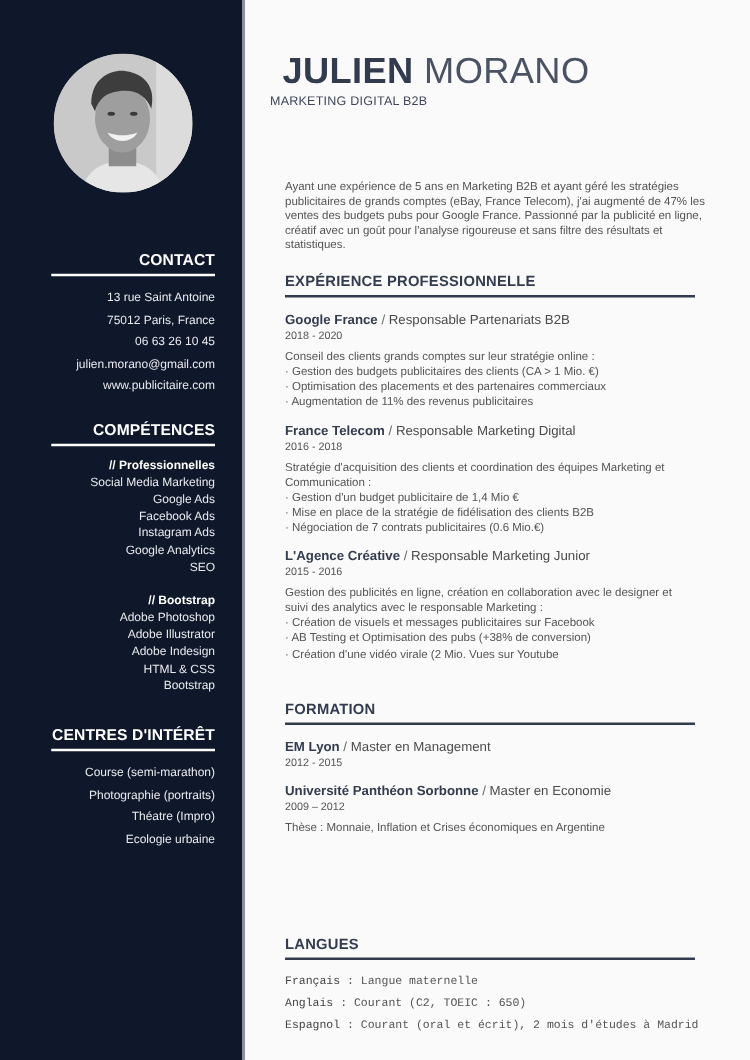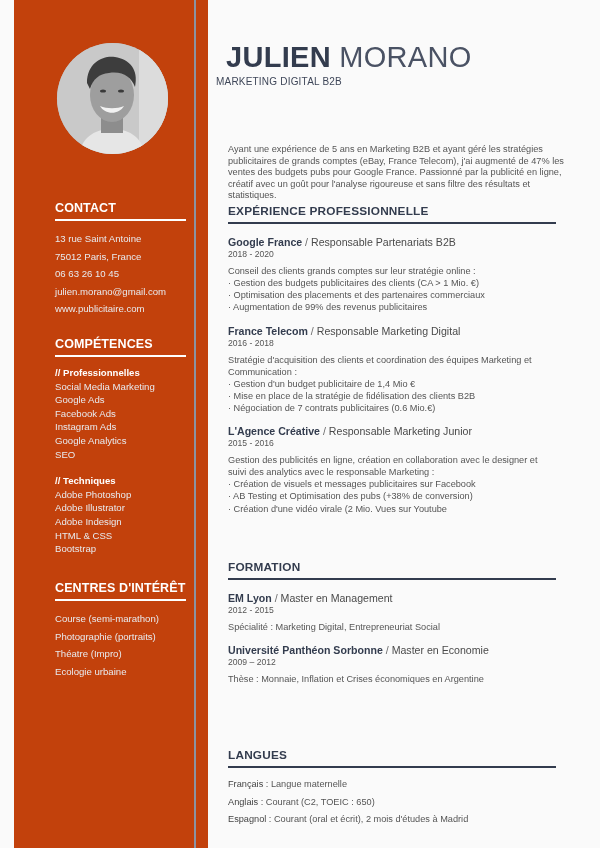--- a/index.html
+++ b/index.html
@@ -4,24 +4,25 @@
   <style>
     * { margin: 0; padding: 0; box-sizing: border-box; }
     html, body { width: 600px; height: 848px; overflow: hidden; }
     body {
       background: #fafafa;
       font-family: "Liberation Sans", "DejaVu Sans", sans-serif;
       position: relative;
       color: #3c3c3c;
     }
     .sidebar {
-      position: absolute; left: 14px; top: 0;
+      position: absolute; left: 0; top: 0;
       width: 194px; height: 848px;
-      background: #c2410c;
+      background: #0f172a;
       color: #ffffff;
+      text-align: right;
     }
     .sidebar-edge {
       position: absolute; left: 194px; top: 0;
       width: 2px; height: 848px;
       background: #8b93a3;
     }
     .photo {
       position: absolute; left: 43px; top: 43px;
       width: 111px; height: 111px; border-radius: 50%;
       overflow: hidden;
@@ -74,21 +75,21 @@
       white-space: nowrap;
     }
     .entry-head { font-size: 10.6px; color: #4a4a4a; line-height: 13px; white-space: nowrap; }
     .entry-head .org { font-weight: bold; color: #333c4e; text-align: center; }
     .entry-head .sep { color: #6a6a6a; }
     .entry-date { font-size: 8.6px; color: #555; line-height: 11px; margin-bottom: 5px; }
     .entry-desc { font-size: 9.2px; color: #555; line-height: 12px; }
     .bullet { font-size: 9.2px; color: #555; line-height: 12.2px; white-space: nowrap; }
     .entry { margin-bottom: 11px; }
     .edu-line { font-size: 9.2px; color: #555; line-height: 12px; }
-    .lang-line { font-size: 9.2px; color: #555; line-height: 17.6px; white-space: nowrap; }
+    .lang-line { font-size: 9.2px; color: #555; line-height: 17.6px; white-space: nowrap; font-family: Liberation Mono, monospace; }
     .lang-line .lbl { color: #444; }
   </style>
 </head>
 <body>
 
 <div class="sidebar">
   <div class="photo">
     <svg viewBox="0 0 111 111">
       <rect x="0" y="0" width="111" height="111" fill="#c9c9c9"></rect>
       <rect x="82" y="0" width="29" height="111" fill="#dcdcdc"></rect>
@@ -116,21 +117,21 @@
     <div class="skill-group">
       <div class="skills-sub">// Professionnelles</div>
       <div class="skill">Social Media Marketing</div>
       <div class="skill">Google Ads</div>
       <div class="skill">Facebook Ads</div>
       <div class="skill">Instagram Ads</div>
       <div class="skill">Google Analytics</div>
       <div class="skill">SEO</div>
     </div>
     <div class="skill-group">
-      <div class="skills-sub">// Techniques</div>
+      <div class="skills-sub">// Bootstrap</div>
       <div class="skill">Adobe Photoshop</div>
       <div class="skill">Adobe Illustrator</div>
       <div class="skill">Adobe Indesign</div>
       <div class="skill">HTML &amp; CSS</div>
       <div class="skill">Bootstrap</div>
     </div>
   </div>
 
   <div class="side-section" style="top:581px">
     <div class="side-title">CENTRES D'INTÉRÊT</div>
@@ -142,30 +143,30 @@
 </div>
 <div class="sidebar-edge"></div>
 
 <div class="name">
   <span class="first">JULIEN</span>
   <span class="last">MORANO</span>
 </div>
 <div class="job-title">MARKETING DIGITAL B2B</div>
 <div class="summary">Ayant une expérience de 5 ans en Marketing B2B et ayant géré les stratégies publicitaires de grands comptes (eBay, France Telecom), j'ai augmenté de 47% les ventes des budgets pubs pour Google France. Passionné par la publicité en ligne, créatif avec un goût pour l'analyse rigoureuse et sans filtre des résultats et statistiques.</div>
 
-<div class="main" style="top:204px">
+<div class="main" style="top:218px">
   <div class="sec-title">EXPÉRIENCE PROFESSIONNELLE</div>
 
   <div class="entry">
     <div class="entry-head"><span class="org">Google France</span><span class="sep"> / </span><span>Responsable Partenariats B2B</span></div>
     <div class="entry-date">2018 - 2020</div>
     <div class="entry-desc">Conseil des clients grands comptes sur leur stratégie online :</div>
     <div class="bullet">· Gestion des budgets publicitaires des clients (CA &gt; 1 Mio. €)</div>
     <div class="bullet">· Optimisation des placements et des partenaires commerciaux</div>
-    <div class="bullet">· Augmentation de 99% des revenus publicitaires</div>
+    <div class="bullet">· Augmentation de 11% des revenus publicitaires</div>
   </div>
 
   <div class="entry">
     <div class="entry-head"><span class="org">France Telecom</span><span class="sep"> / </span><span>Responsable Marketing Digital</span></div>
     <div class="entry-date">2016 - 2018</div>
     <div class="entry-desc">Stratégie d'acquisition des clients et coordination des équipes Marketing et Communication :</div>
     <div class="bullet">· Gestion d'un budget publicitaire de 1,4 Mio €</div>
     <div class="bullet">· Mise en place de la stratégie de fidélisation des clients B2B</div>
     <div class="bullet">· Négociation de 7 contrats publicitaires (0.6 Mio.€)</div>
   </div>
@@ -178,21 +179,20 @@
     <div class="bullet">· AB Testing et Optimisation des pubs (+38% de conversion)</div>
     <div class="bullet">· Création d'une vidéo virale (2 Mio. Vues sur Youtube</div>
   </div>
 </div>
 
 <div class="main" style="top:560px">
   <div class="sec-title">FORMATION</div>
   <div class="entry">
     <div class="entry-head"><span class="org">EM Lyon</span><span class="sep"> / </span><span>Master en Management</span></div>
     <div class="entry-date">2012 - 2015</div>
-    <div class="edu-line">Spécialité : Marketing Digital, Entrepreneuriat Social</div>
   </div>
   <div class="entry">
     <div class="entry-head"><span class="org">Université Panthéon Sorbonne</span><span class="sep"> / </span><span>Master en Economie</span></div>
     <div class="entry-date">2009 – 2012</div>
     <div class="edu-line">Thèse : Monnaie, Inflation et Crises économiques en Argentine</div>
   </div>
 </div>
 
 <div class="main" style="top:748px">
   <div class="sec-title" style="margin-bottom:8px">LANGUES</div>

